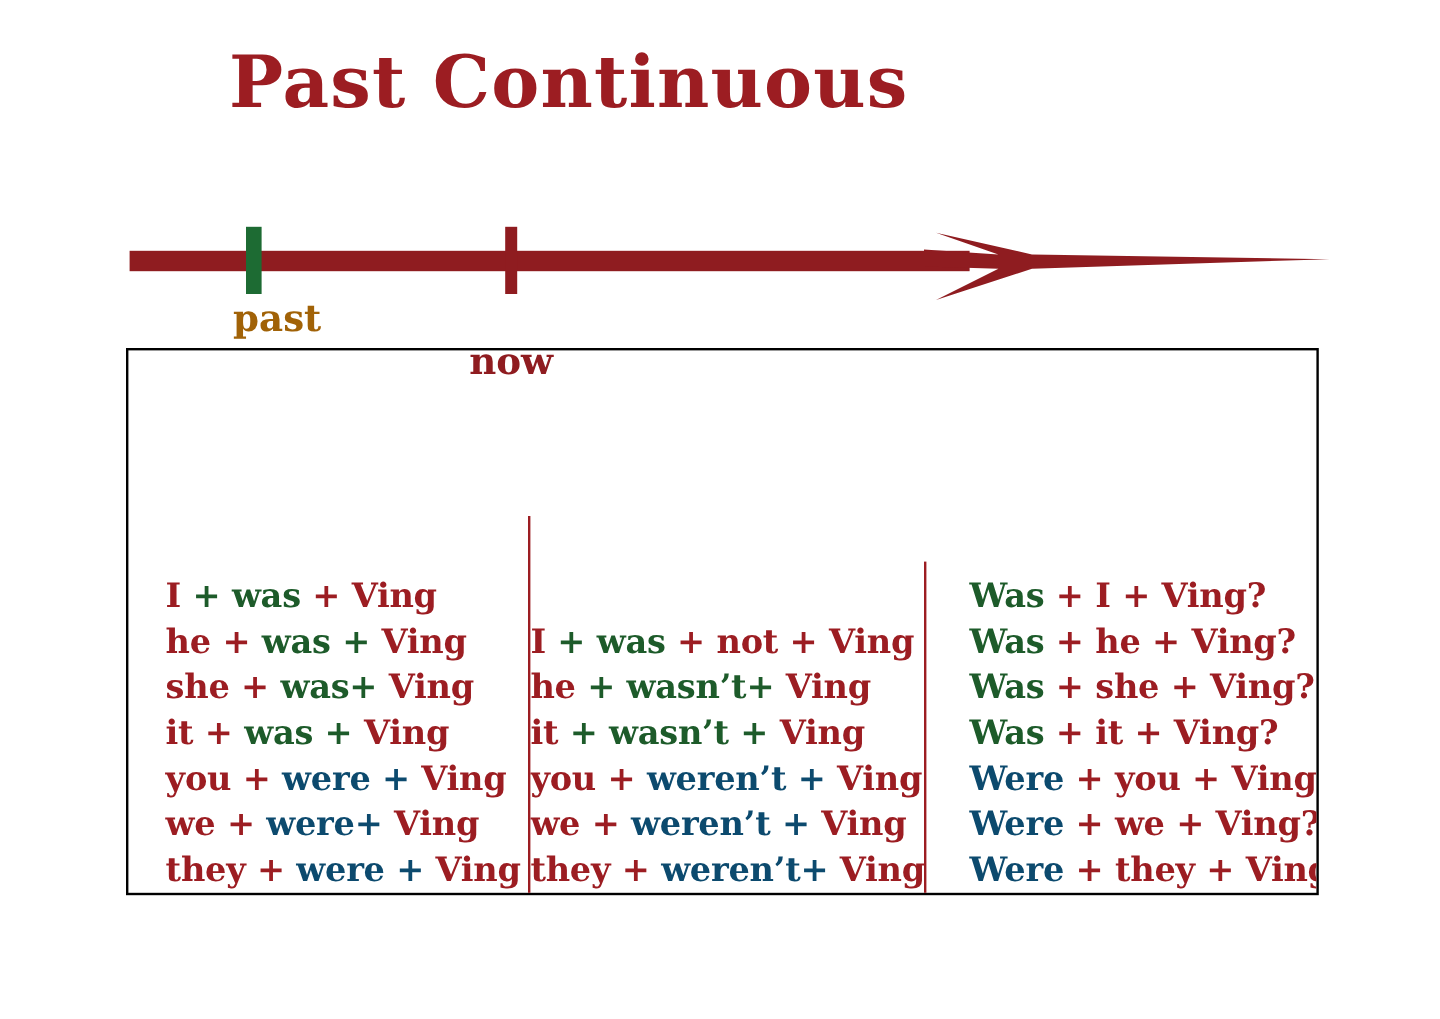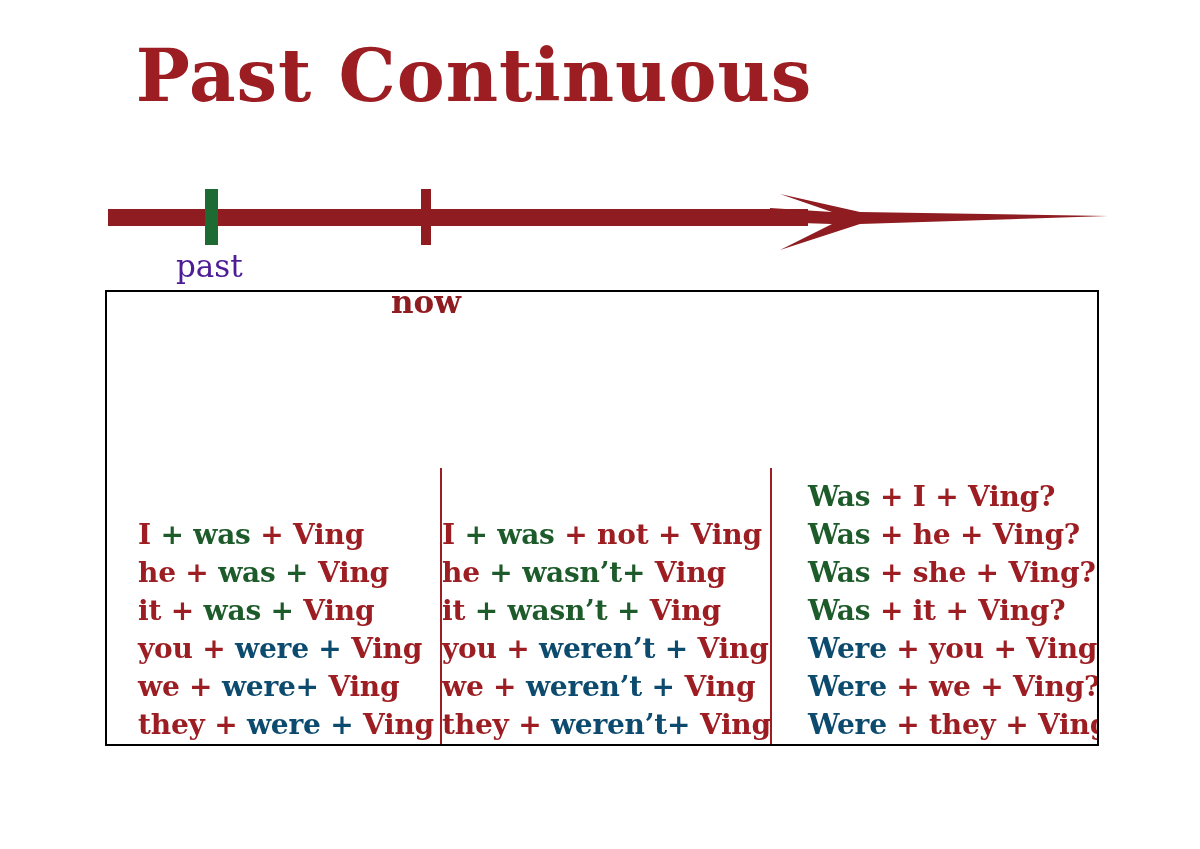--- a/index.html
+++ b/index.html
@@ -17,21 +17,21 @@
 
   
   #page-title {
     position: absolute;
     left: 0;
     top: 38px;
     width: 948px;
     text-align: center;
     font-family: "DejaVu Serif", "Liberation Serif", serif;
     font-weight: bold;
-    font-size: 72px;
+    font-size: 60px;
     line-height: 1.05;
     letter-spacing: 1px;
     color: #9C1D22;
     white-space: nowrap;
   }
 
   
   #timeline {
     position: absolute;
     left: 0;
@@ -68,23 +68,24 @@
     top: 19px;
     width: 10px;
     height: 56px;
     background: #8F1C20;
   }
   #label-past {
     position: absolute;
     left: 176px;
     top: 78px;
     width: 110px;
-    font-weight: normal;
+    text-align: center;
+    font-weight: bold;
     font-size: 31px;
-    color: #4c1d95;
+    color: #a16207;
   }
   #label-now {
     position: absolute;
     left: 371px;
     top: 78px;
     width: 110px;
     text-align: center;
     font-weight: bold;
     font-size: 31px;
     color: #8F1C20;
@@ -151,20 +152,21 @@
 
   <div id="label-past">past</div>
   <div id="label-now">now</div>
 </div>
 
 <div id="conjugation-table">
 
   <div class="table-column" id="column-affirmative">
       <div class="conj-row"><span class="red">I </span><span class="green">+ </span><span class="green">was </span><span class="red">+ </span><span class="red">Ving</span></div>
       <div class="conj-row"><span class="red">he </span><span class="red">+ </span><span class="green">was </span><span class="green">+ </span><span class="red">Ving</span></div>
+      <div class="conj-row"><span class="red">she </span><span class="red">+ </span><span class="green">was</span><span class="green">+ </span><span class="red">Ving</span></div>
       <div class="conj-row"><span class="red">it </span><span class="red">+ </span><span class="green">was </span><span class="green">+ </span><span class="red">Ving</span></div>
       <div class="conj-row"><span class="red">you </span><span class="red">+ </span><span class="purple">were </span><span class="purple">+ </span><span class="red">Ving</span></div>
       <div class="conj-row"><span class="red">we </span><span class="red">+ </span><span class="purple">were</span><span class="purple">+ </span><span class="red">Ving</span></div>
       <div class="conj-row"><span class="red">they </span><span class="red">+ </span><span class="purple">were </span><span class="purple">+ </span><span class="red">Ving</span></div>
     </div>
 
   <div class="table-column" id="column-negative">
       <div class="conj-row"><span class="red">I </span><span class="green">+ </span><span class="green">was </span><span class="red"> + </span><span class="red">not </span><span class="red">+ </span><span class="red">Ving</span></div>
       <div class="conj-row"><span class="red">he </span><span class="green">+ </span><span class="green">wasn’t</span><span class="green">+ </span><span class="red">Ving</span></div>
       <div class="conj-row"><span class="red">it </span><span class="green">+ </span><span class="green">wasn’t </span><span class="green">+ </span><span class="red">Ving</span></div>

